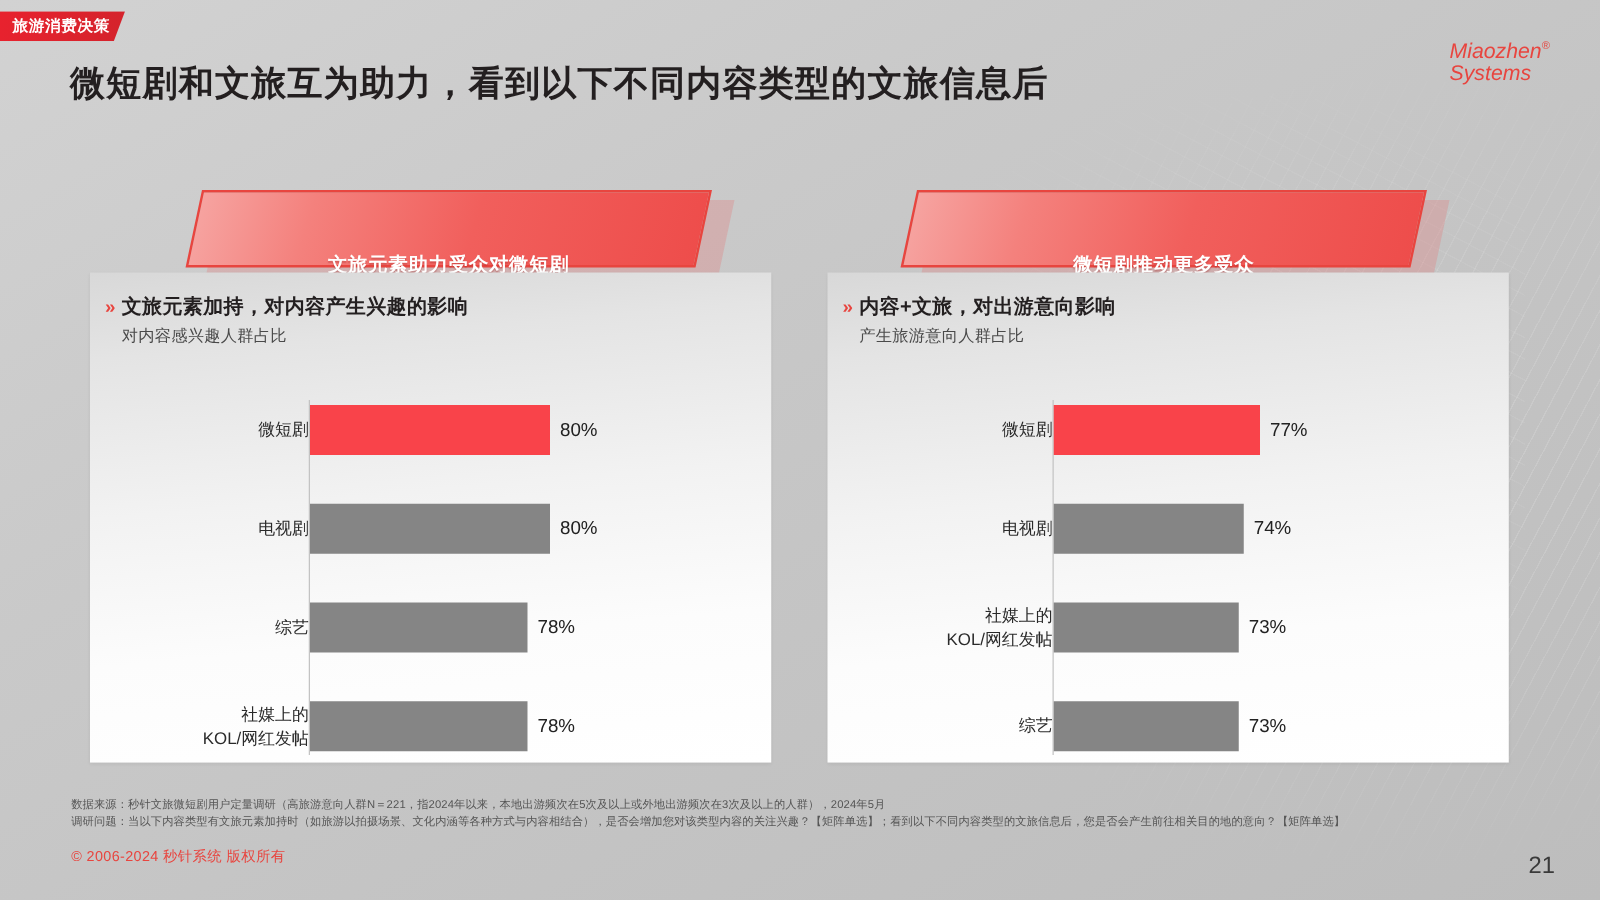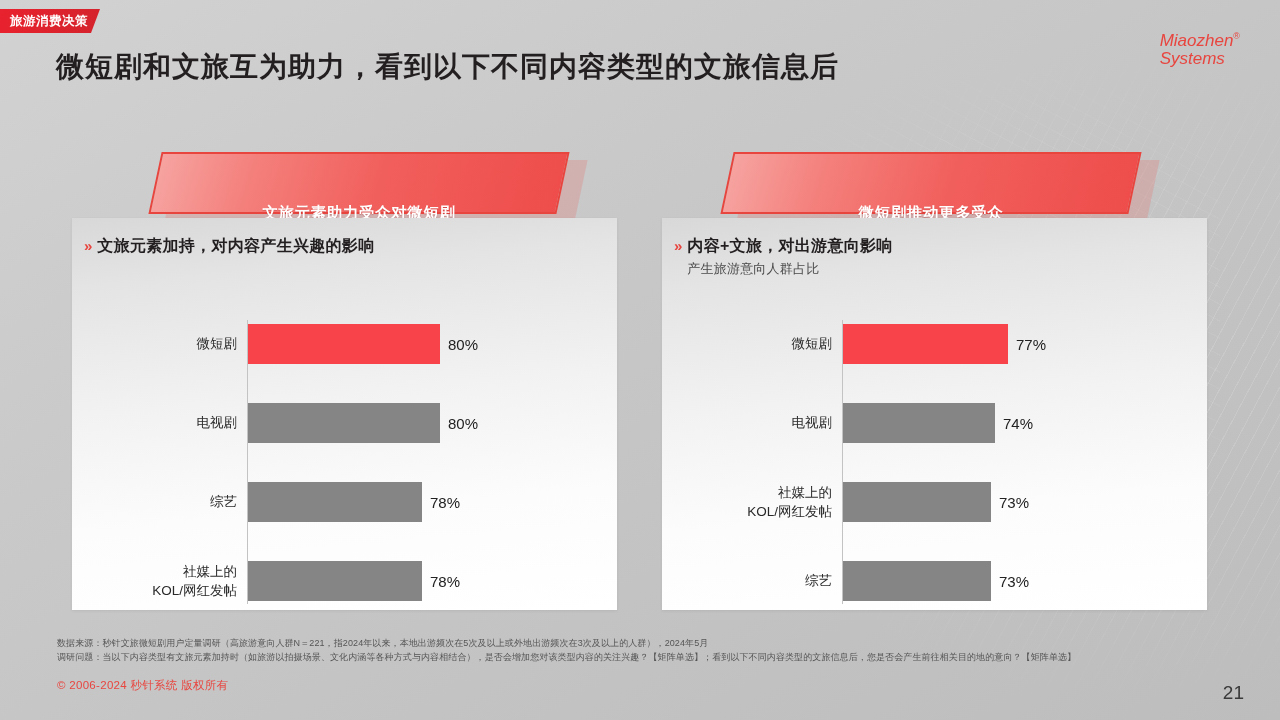--- a/index.html
+++ b/index.html
@@ -218,21 +218,20 @@
     position: absolute;
     height: 40px;
     display: flex;
     align-items: center;
   }
   .bar-label {
     position: absolute;
     right: 0;
     width: 150px;
     text-align: right;
-    padding-right: 10px;
     box-sizing: border-box;
     font-size: 13.5px;
     color: #2a2a2a;
     line-height: 1.42;
   }
   .bar {
     position: absolute;
     height: 40px;
     top: 0;
   }
@@ -299,20 +298,21 @@
       <span>文旅元素助力受众对微短剧</span>
       <span>产生更强兴趣</span>
     </div>
   </div>
 
   <div class="card left">
     <div class="card-head">
       <span class="chev-icon">»</span>
       <div>
         <div class="card-title">文旅元素加持，对内容产生兴趣的影响</div>
+        <div class="card-sub">对内容感兴趣人群占比</div>
       </div>
     </div>
 
     <div class="chart">
       <div class="axis-line" style="left:175px;"></div>
 
       <div class="bar-row" style="left:0; top:8px; width:545px;">
         <div class="bar-label" style="right:370px;">
           <div>微短剧</div>
         </div>

